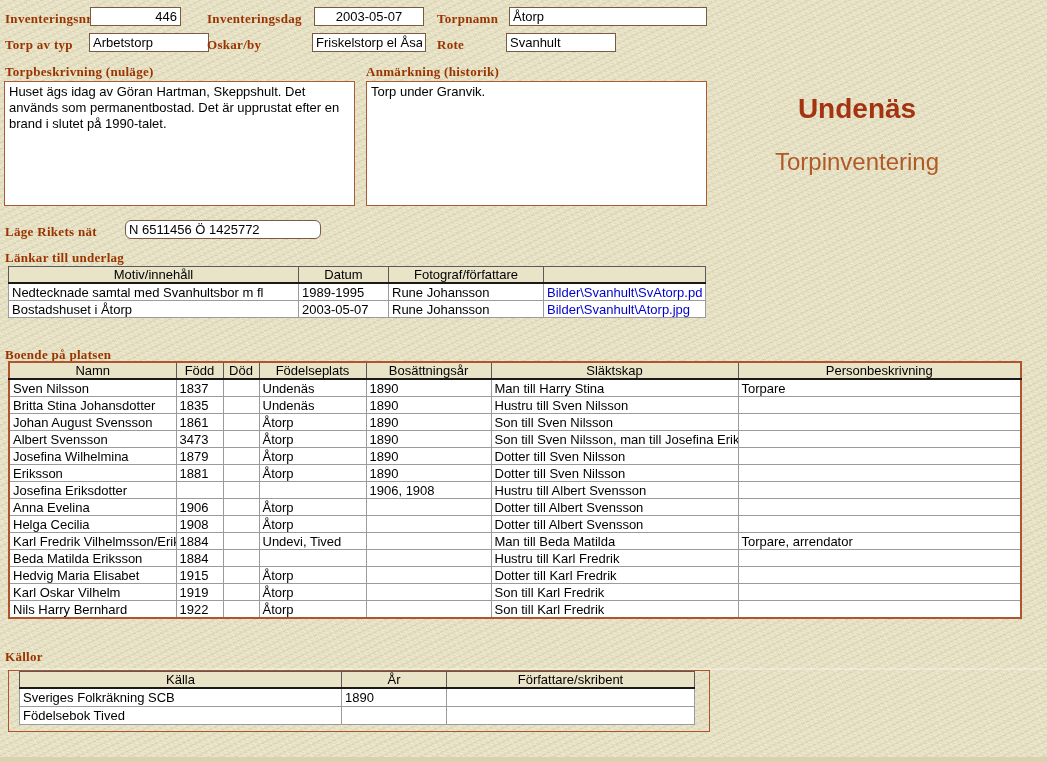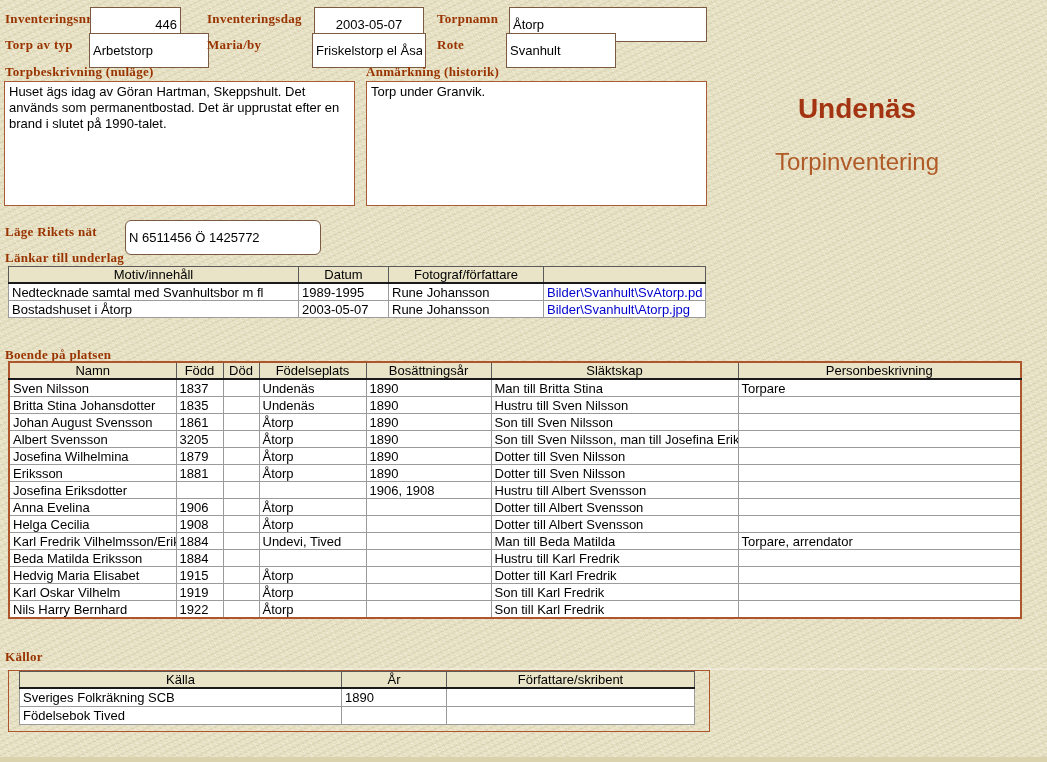--- a/index.html
+++ b/index.html
@@ -11,21 +11,21 @@
       repeating-linear-gradient(-27deg, rgba(146,130,86,0.10) 0 2px, rgba(0,0,0,0) 2px 6px),
       repeating-linear-gradient(12deg, rgba(146,130,86,0.07) 0 1px, rgba(0,0,0,0) 1px 3px);
     font-family:"Liberation Sans",sans-serif;
   }
   .flabel,.sect{
     position:absolute;font-family:"Liberation Serif",serif;font-weight:bold;
     font-size:13px;color:#993300;white-space:nowrap;letter-spacing:.3px;
   }
   .finput{
     position:absolute;height:17px;border:1px solid #7a5a40;background:#fff;
-    font:13px "Liberation Sans",sans-serif;padding:8px 3px;color:#000;box-sizing:content-box;
+    font:13px "Liberation Sans",sans-serif;padding:0 3px;color:#000;box-sizing:content-box;
   }
   .ta-r{text-align:right}
   .ta-c{text-align:center}
   .ftext{
     position:absolute;border:1px solid #a85b35;background:#fff;resize:none;
     font:13px "Liberation Sans",sans-serif;line-height:16px;padding:2px 4px;color:#000;overflow:hidden;
   }
   .org{position:absolute;left:712px;top:92px;width:290px;text-align:center;}
   .org-line{font-size:28px;font-weight:bold;line-height:33px;color:#a33311;}
   .org-sub{margin-top:23px;font-size:24px;font-weight:normal;color:#b05a28;}
@@ -61,21 +61,21 @@
 
   <span class="flabel" style="left:5px;top:11px">Inventeringsnr</span>
   <input class="finput ta-r" style="left: 90px; top: 7px; width: 83px;" value="446">
   <span class="flabel" style="left:207px;top:11px">Inventeringsdag</span>
   <input class="finput ta-c" style="left: 314px; top: 7px; width: 102px;" value="2003-05-07">
   <span class="flabel" style="left:437px;top:11px">Torpnamn</span>
   <input class="finput" style="left: 509px; top: 7px; width: 190px;" value="Åtorp">
 
   <span class="flabel" style="left:5px;top:37px">Torp av typ</span>
   <input class="finput" style="left: 89px; top: 33px; width: 112px;" value="Arbetstorp">
-  <span class="flabel" style="left:207px;top:37px">Maria/by</span>
+  <span class="flabel" style="left:207px;top:37px">Oskar/by</span>
   <input class="finput" style="left: 312px; top: 33px; width: 106px;" value="Friskelstorp el Åsa">
   <span class="flabel" style="left:437px;top:37px">Rote</span>
   <input class="finput" style="left: 506px; top: 33px; width: 102px;" value="Svanhult">
 
   <span class="sect" style="left:5px;top:64px">Torpbeskrivning (nuläge)</span>
   <textarea class="ftext" style="left: 4px; top: 81px; width: 341px; height: 119px;">Huset ägs idag av Göran Hartman, Skeppshult. Det används som permanentbostad. Det är upprustat efter en brand i slutet på 1990-talet.</textarea>
 
   <span class="sect" style="left:366px;top:64px">Anmärkning (historik)</span>
   <textarea class="ftext" style="left: 366px; top: 81px; width: 331px; height: 119px;">Torp under Granvik.</textarea>
 
@@ -137,21 +137,21 @@
       <th>Bosättningsår</th>
       <th>Släktskap</th>
       <th>Personbeskrivning</th>
     </tr>
     <tr>
       <td>Sven Nilsson</td>
       <td>1837</td>
       <td></td>
       <td>Undenäs</td>
       <td>1890</td>
-      <td>Man till Britta Stina</td>
+      <td>Man till Harry Stina</td>
       <td>Torpare</td>
     </tr>
     <tr>
       <td>Britta Stina Johansdotter</td>
       <td>1835</td>
       <td></td>
       <td>Undenäs</td>
       <td>1890</td>
       <td>Hustru till Sven Nilsson</td>
       <td></td>
@@ -160,21 +160,21 @@
       <td>Johan August Svensson</td>
       <td>1861</td>
       <td></td>
       <td>Åtorp</td>
       <td>1890</td>
       <td>Son till Sven Nilsson</td>
       <td></td>
     </tr>
     <tr>
       <td>Albert Svensson</td>
-      <td>3205</td>
+      <td>3473</td>
       <td></td>
       <td>Åtorp</td>
       <td>1890</td>
       <td>Son till Sven Nilsson, man till Josefina Erik</td>
       <td></td>
     </tr>
     <tr>
       <td>Josefina Wilhelmina</td>
       <td>1879</td>
       <td></td>

